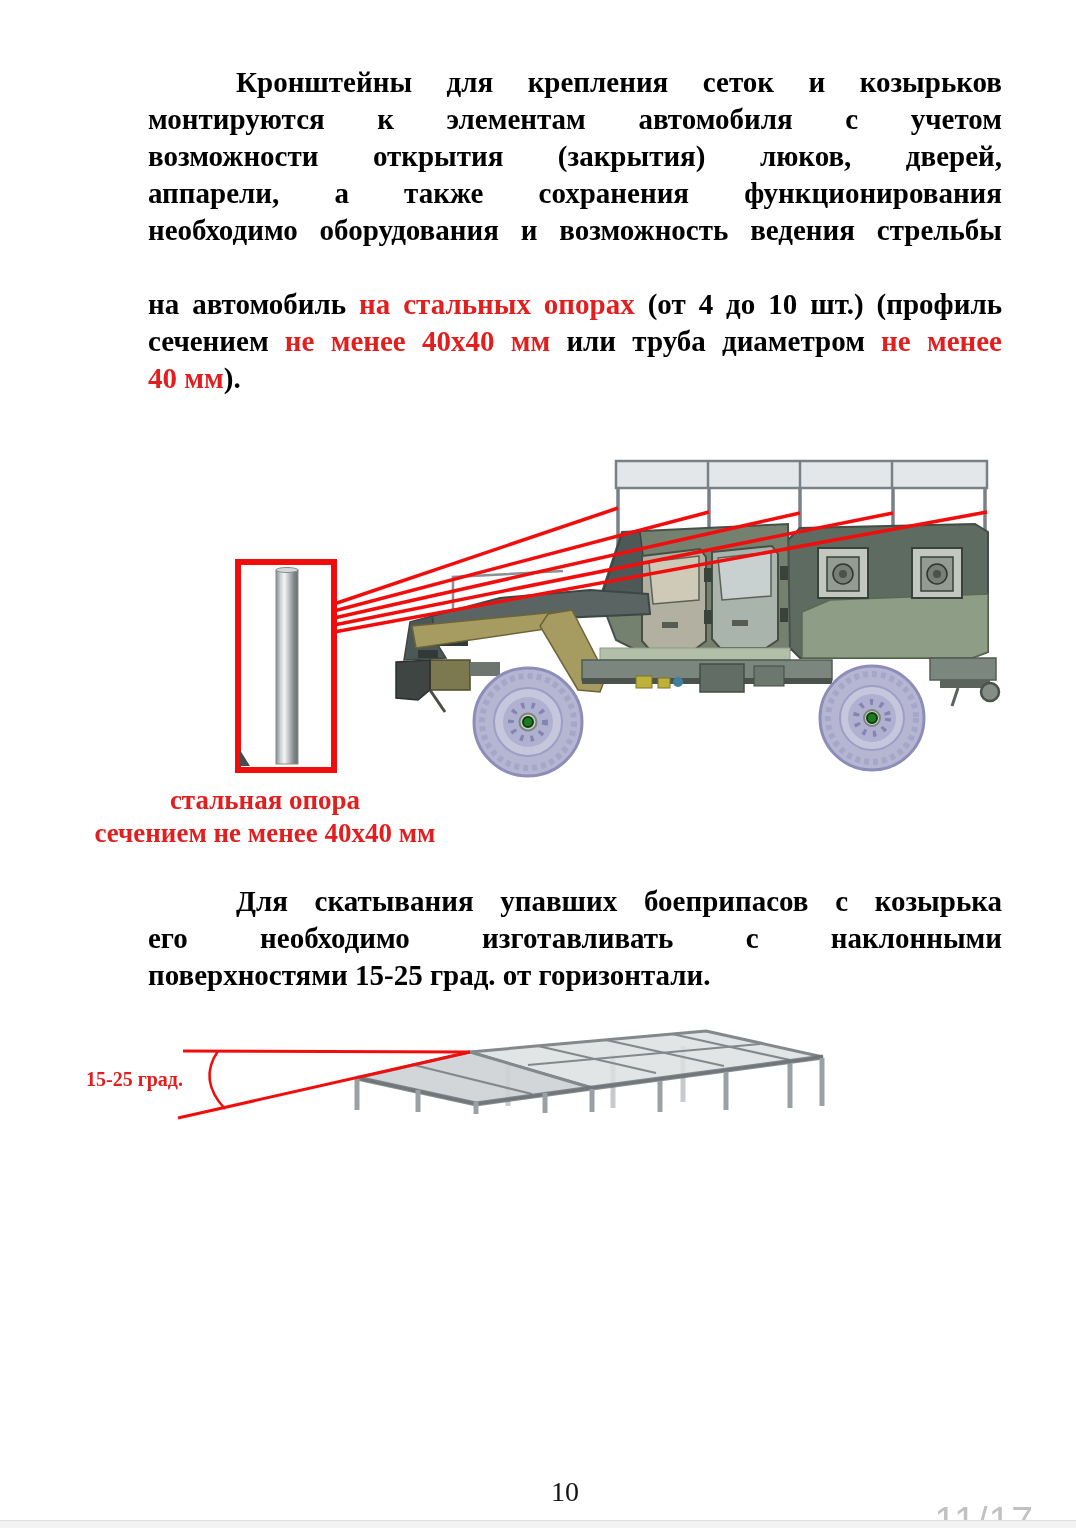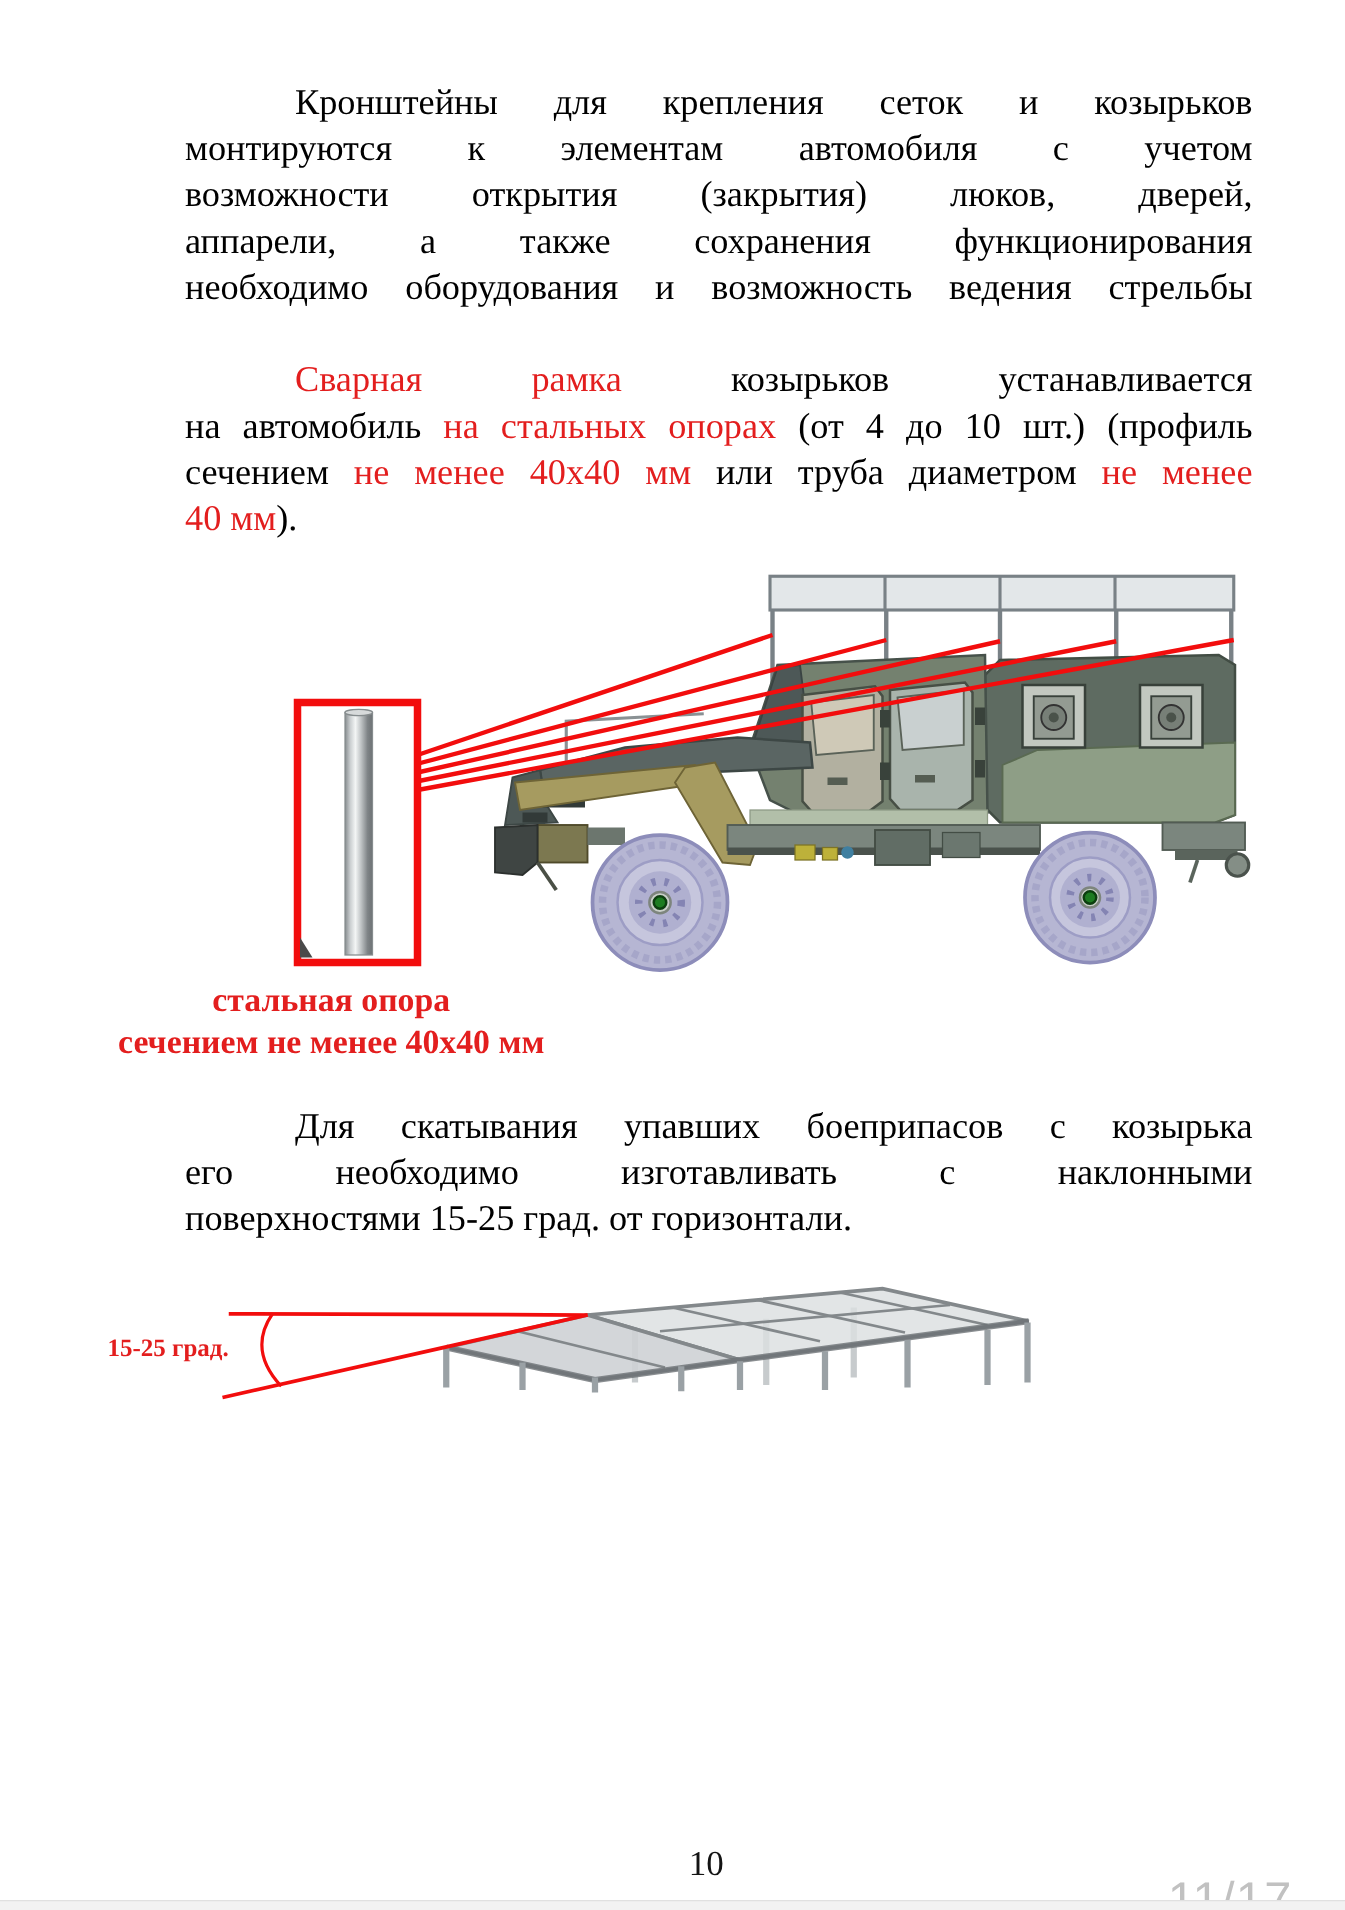--- a/index.html
+++ b/index.html
@@ -4,21 +4,21 @@
 <style>
   html,body{margin:0;padding:0;}
   body{
     width:1076px;height:1528px;background:#ffffff;position:relative;overflow:hidden;
     font-family:"Liberation Serif",serif;
   }
   .page{position:absolute;inset:0;}
   
   .para{
     position:absolute;left:148px;width:854px;
-    font-size:29px;font-weight:400;color:#000;line-height:37px;
+    font-size:29px;font-weight:700;color:#000;line-height:37px;
   }
   .p1{top:64px;}
   .p2{top:286px;}
   .p3{top:883px;}
   .pline{text-align:justify;text-align-last:justify;white-space:normal;}
   .pline.last{text-align-last:left;}
   .pline.indent{text-indent:88px;}
   .red{color:var(--accent-red,#e31e1e);}
   
   .fig1{position:absolute;left:0;top:440px;width:1076px;height:370px;}
@@ -57,21 +57,20 @@
 <div class="page">
 
   <div class="para p1">
       <div class="pline indent"><span>Кронштейны для крепления сеток и козырьков</span></div>
       <div class="pline"><span>монтируются к элементам автомобиля с учетом</span></div>
       <div class="pline"><span>возможности открытия (закрытия) люков, дверей,</span></div>
       <div class="pline"><span>аппарели, а также сохранения функционирования</span></div>
       <div class="pline"><span>необходимо оборудования и возможность ведения стрельбы</span></div>
     </div>
   <div class="para p2">
-      <div class="pline indent"><span class="red">Сварная рамка</span><span> козырьков устанавливается</span></div>
       <div class="pline"><span>на автомобиль </span><span class="red">на стальных опорах</span><span> (от 4 до 10 шт.) (профиль</span></div>
       <div class="pline"><span>сечением </span><span class="red">не менее 40х40 мм</span><span> или труба диаметром </span><span class="red">не менее</span></div>
       <div class="pline last"><span class="red">40 мм</span><span>).</span></div>
     </div>
 
   <svg class="fig1" viewBox="0 440 1076 370">
     <defs>
       <linearGradient id="gpole" x1="0" y1="0" x2="1" y2="0">
         <stop offset="0" stop-color="#878c8f"></stop>
         <stop offset="0.2" stop-color="#ccd0d2"></stop>

